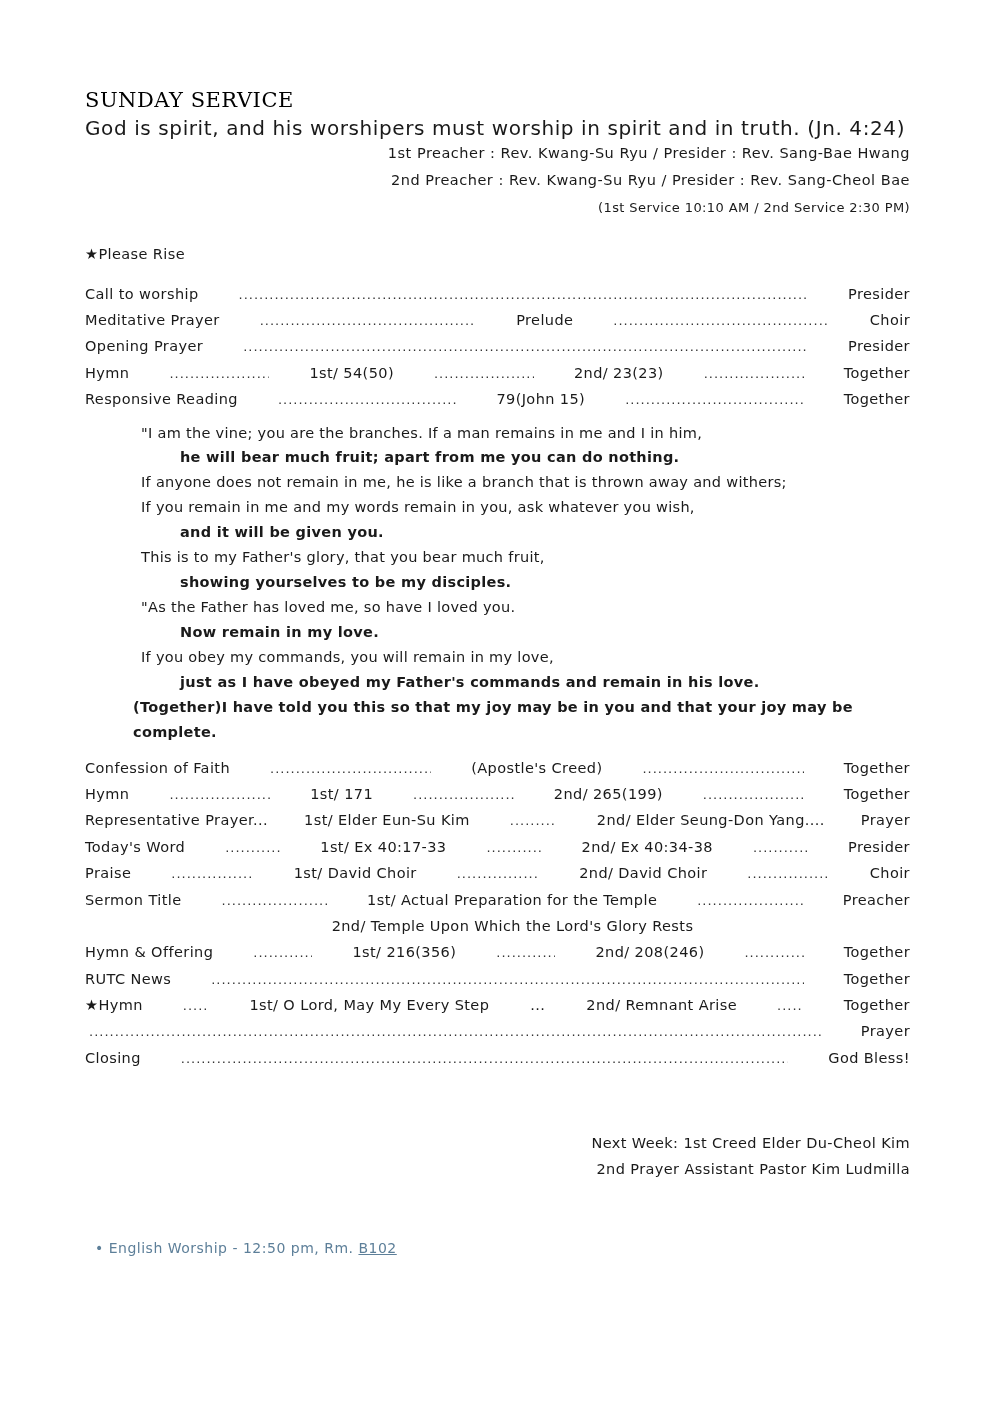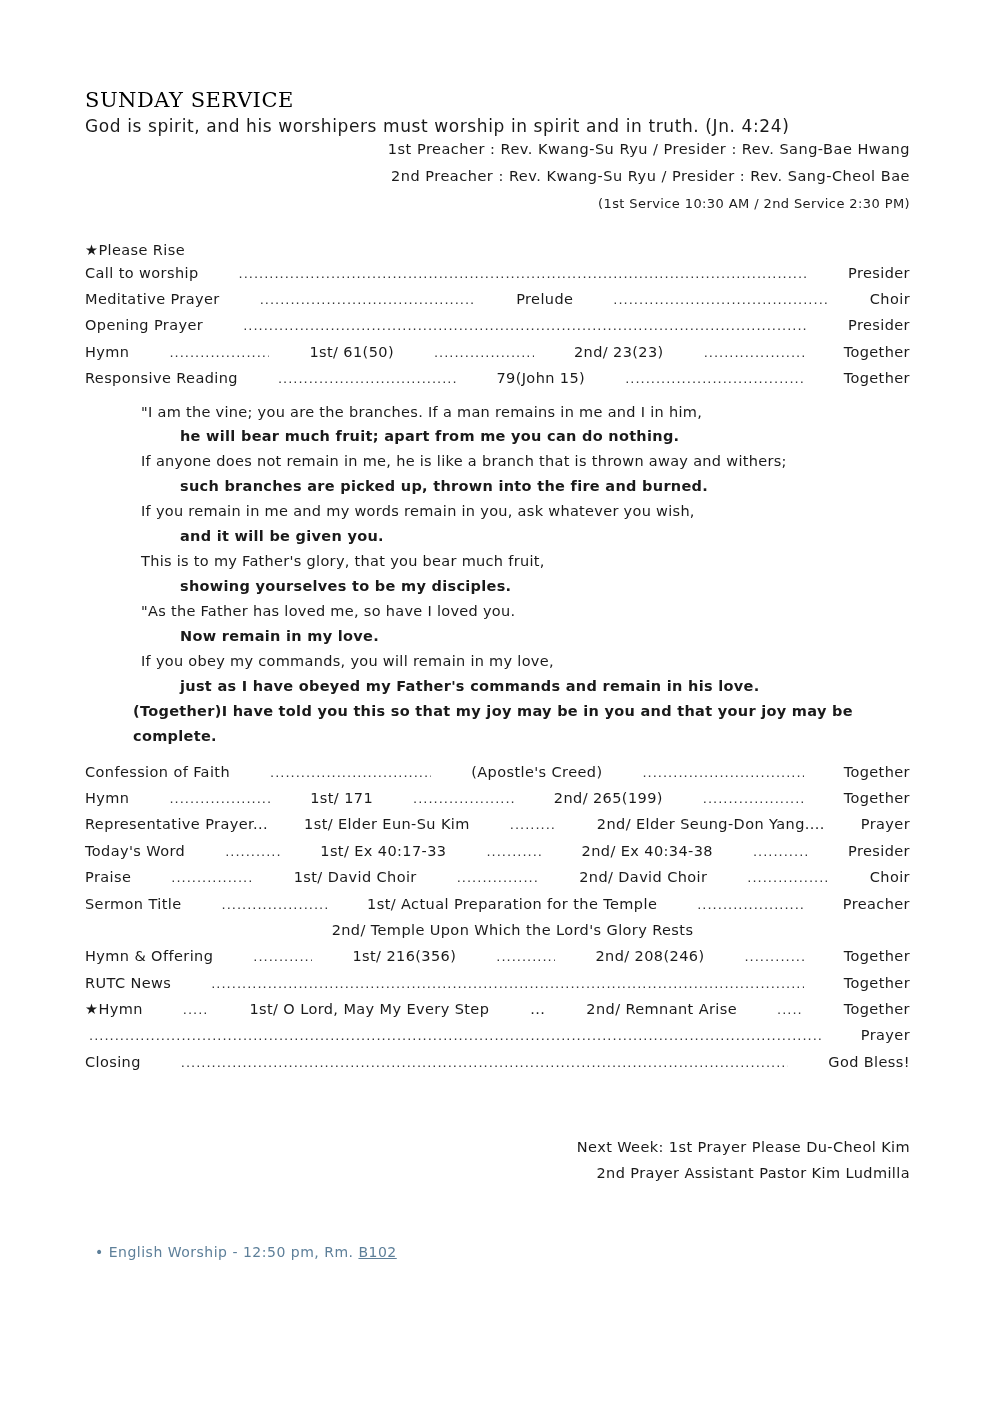--- a/index.html
+++ b/index.html
@@ -28,21 +28,21 @@
   }
   .doc-title {
     font-family: "DejaVu Serif", serif;
     font-size: 21px;
     letter-spacing: 0.5px;
     margin: 0 0 4px 0;
     font-weight: normal;
     color: #000;
   }
   .doc-subtitle {
-    font-size: 17px;
+    font-size: 20px;
     letter-spacing: 0.6px;
     margin: 0;
     color: #1a1a1a;
   }
   .preachers {
     text-align: right;
     font-size: 14.5px;
     letter-spacing: 0.5px;
     line-height: 1.85;
   }
@@ -51,21 +51,21 @@
     font-size: 13px;
     letter-spacing: 0.4px;
     margin-top: 2px;
   }
   .order {
     margin-top: 26px;
     font-size: 14.5px;
     letter-spacing: 0.4px;
   }
   .please-rise {
-    margin-bottom: 2px;
+    margin-bottom: 19px;
   }
   .line {
     display: flex;
     align-items: baseline;
     white-space: nowrap;
     line-height: 1.82;
     gap: 36px;
   }
   .lbl { flex: 0 0 auto; }
   .dots {
@@ -122,21 +122,21 @@
 
 <div class="page">
   <div class="content">
 
     <h1 class="doc-title">SUNDAY SERVICE</h1>
     <p class="doc-subtitle">God is spirit, and his worshipers must worship in spirit and in truth. (Jn. 4:24)</p>
 
     <div class="preachers">
       <div>1st Preacher : Rev. Kwang-Su Ryu / Presider : Rev. Sang-Bae Hwang</div>
       <div>2nd Preacher : Rev. Kwang-Su Ryu / Presider : Rev. Sang-Cheol Bae</div>
-      <div class="service-times">(1st Service 10:30 AM / 2nd Service 2:30 PM)</div>
+      <div class="service-times">(1st Service 10:10 AM / 2nd Service 2:30 PM)</div>
     </div>
 
     <div class="order">
 
       <div class="please-rise">★Please Rise</div>
 
       <div class="line">
         <span class="lbl">Call to worship</span>
         <span class="dots"></span>
         <span class="end">Presider</span>
@@ -152,41 +152,40 @@
 
       <div class="line">
         <span class="lbl">Opening Prayer</span>
         <span class="dots"></span>
         <span class="end">Presider</span>
       </div>
 
       <div class="line">
         <span class="lbl">Hymn</span>
         <span class="dots"></span>
-        <span class="mid">1st/ 61(50)</span>
+        <span class="mid">1st/ 54(50)</span>
         <span class="dots"></span>
         <span class="mid">2nd/ 23(23)</span>
         <span class="dots"></span>
         <span class="end">Together</span>
       </div>
 
       <div class="line">
         <span class="lbl">Responsive Reading</span>
         <span class="dots"></span>
         <span class="mid">79(John 15)</span>
         <span class="dots"></span>
         <span class="end">Together</span>
       </div>
     </div>
 
     <div class="scripture">
       <div class="l1">"I am the vine; you are the branches. If a man remains in me and I in him,</div>
       <div class="l2">he will bear much fruit; apart from me you can do nothing.</div>
       <div class="l1">If anyone does not remain in me, he is like a branch that is thrown away and withers;</div>
-      <div class="l2">such branches are picked up, thrown into the fire and burned.</div>
       <div class="l1">If you remain in me and my words remain in you, ask whatever you wish,</div>
       <div class="l2">and it will be given you.</div>
       <div class="l1">This is to my Father's glory, that you bear much fruit,</div>
       <div class="l2">showing yourselves to be my disciples.</div>
       <div class="l1">"As the Father has loved me, so have I loved you.</div>
       <div class="l2">Now remain in my love.</div>
       <div class="l1">If you obey my commands, you will remain in my love,</div>
       <div class="l2">just as I have obeyed my Father's commands and remain in his love.</div>
       <div class="together">(Together)I have told you this so that my joy may be in you and that your joy may be complete.</div>
     </div>
@@ -281,21 +280,21 @@
       </div>
 
       <div class="line">
         <span class="lbl">Closing</span>
         <span class="dots"></span>
         <span class="end">God Bless!</span>
       </div>
     </div>
 
     <div class="nextweek">
-      <div>Next Week: 1st Prayer Please Du-Cheol Kim</div>
+      <div>Next Week: 1st Creed Elder Du-Cheol Kim</div>
       <div>2nd Prayer Assistant Pastor Kim Ludmilla</div>
     </div>
 
     <div class="footer">
       <span>• English Worship - 12:50 pm, Rm. </span><u>B102</u>
     </div>
 
   </div>
 </div>
 

